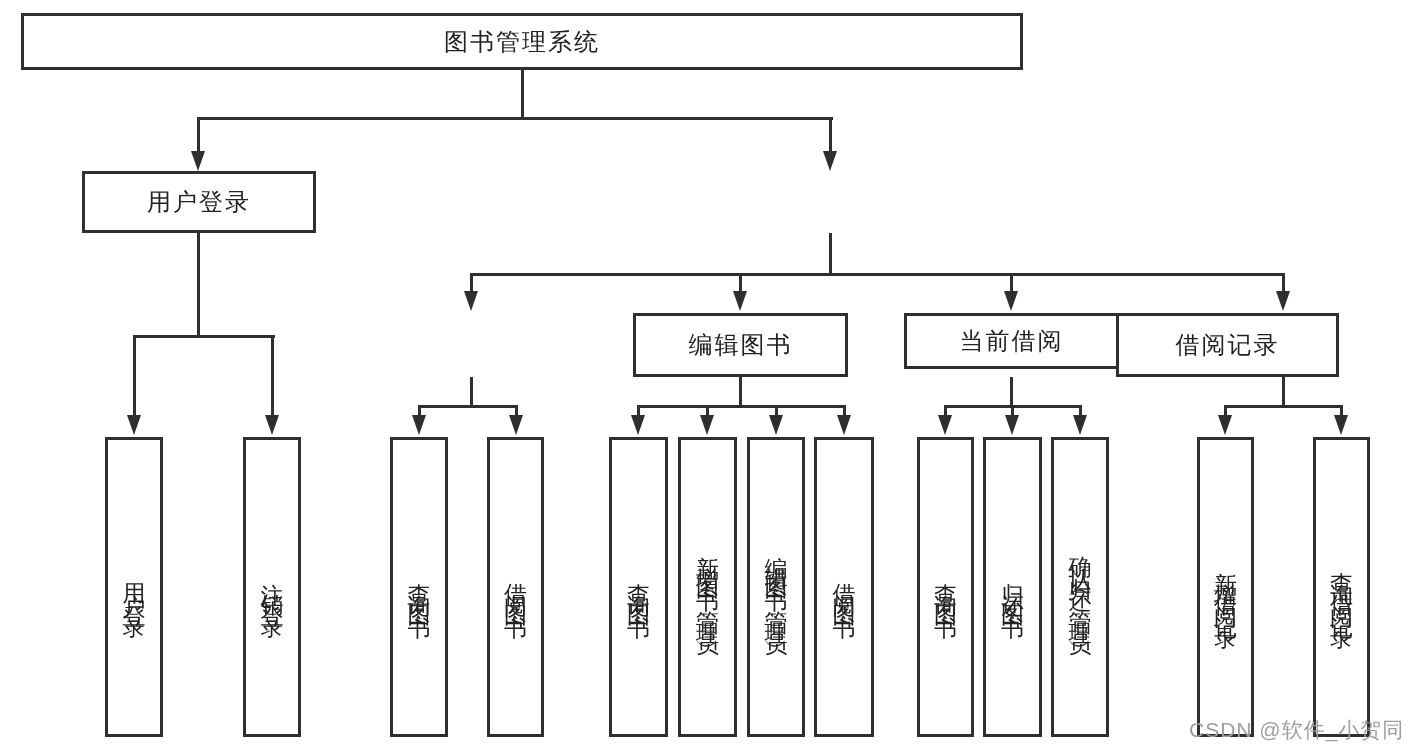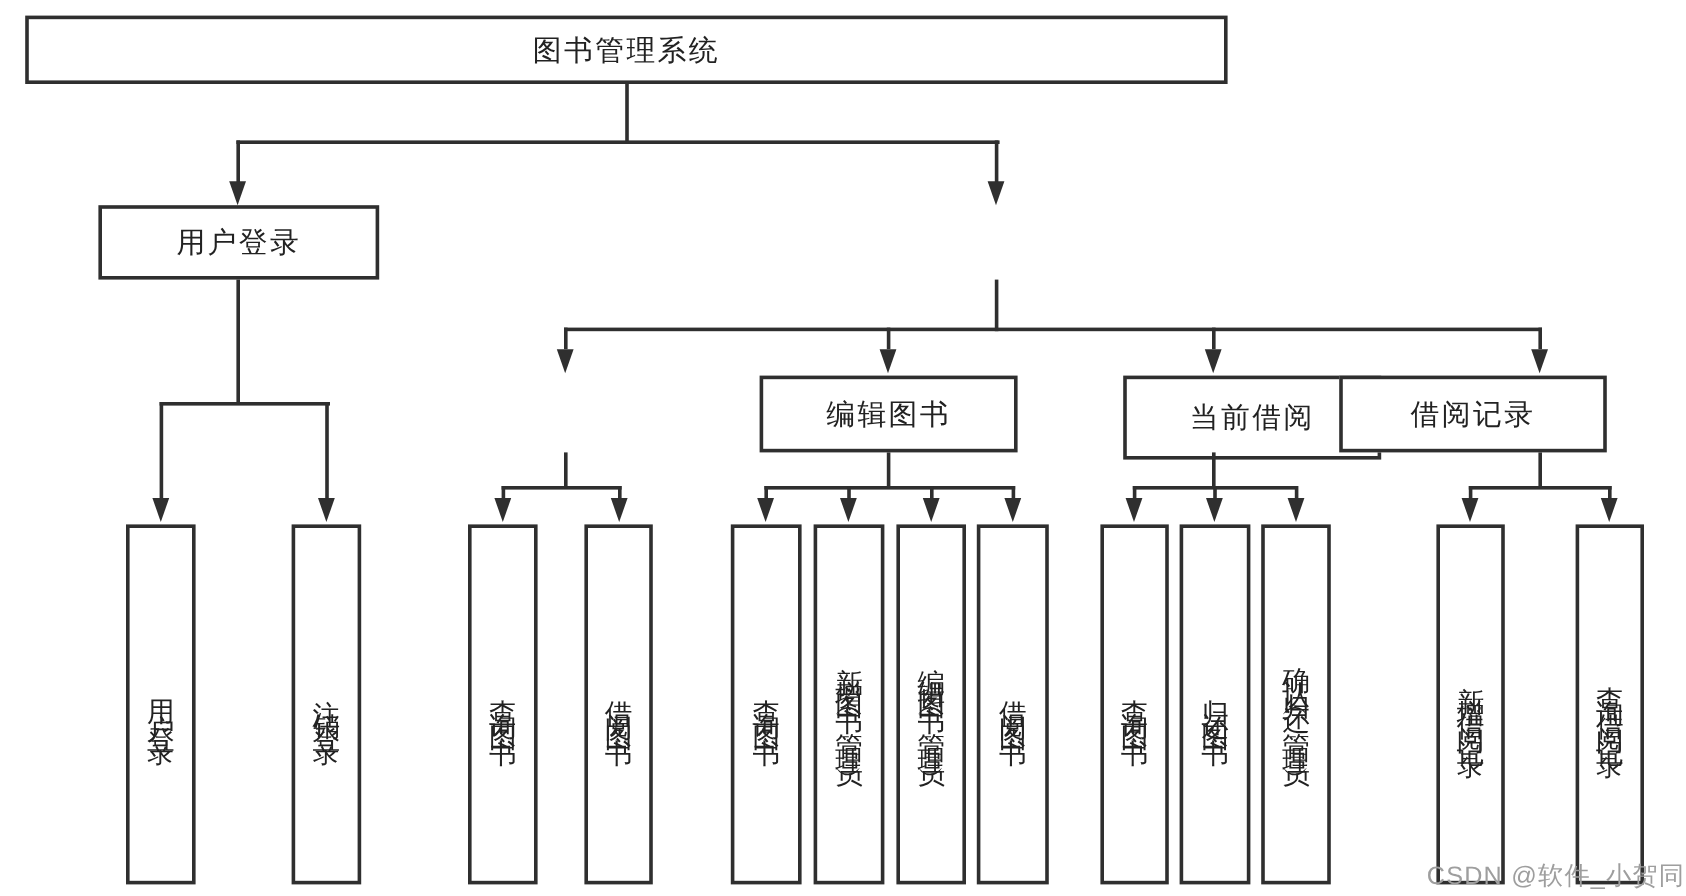--- a/index.html
+++ b/index.html
@@ -69,21 +69,21 @@
   <div class="vl" style="left:739px;top:273px;height:18px"></div>
   <div class="arr" style="left:733px;top:291px"></div>
   <div class="vl" style="left:1010px;top:273px;height:18px"></div>
   <div class="arr" style="left:1004px;top:291px"></div>
   <div class="vl" style="left:1282px;top:273px;height:18px"></div>
   <div class="arr" style="left:1276px;top:291px"></div>
 
   <div class="box hbox" style="left:633px;top:313px;width:215px;height:64px">
     <span>编辑图书</span>
   </div>
-  <div class="box hbox" style="left:936px;top:313px;width:215px;height:70px">
+  <div class="box hbox" style="left:904px;top:313px;width:215px;height:56px">
     <span>当前借阅</span>
   </div>
   <div class="box hbox" style="left:1116px;top:313px;width:223px;height:64px">
     <span>借阅记录</span>
   </div>
 
   <div class="vl" style="left:470px;top:377px;height:30px"></div>
   <div class="hl" style="left:418px;top:405px;width:100px"></div>
   <div class="vl" style="left:418px;top:405px;height:12px"></div>
   <div class="arr" style="left:412px;top:415px"></div>

